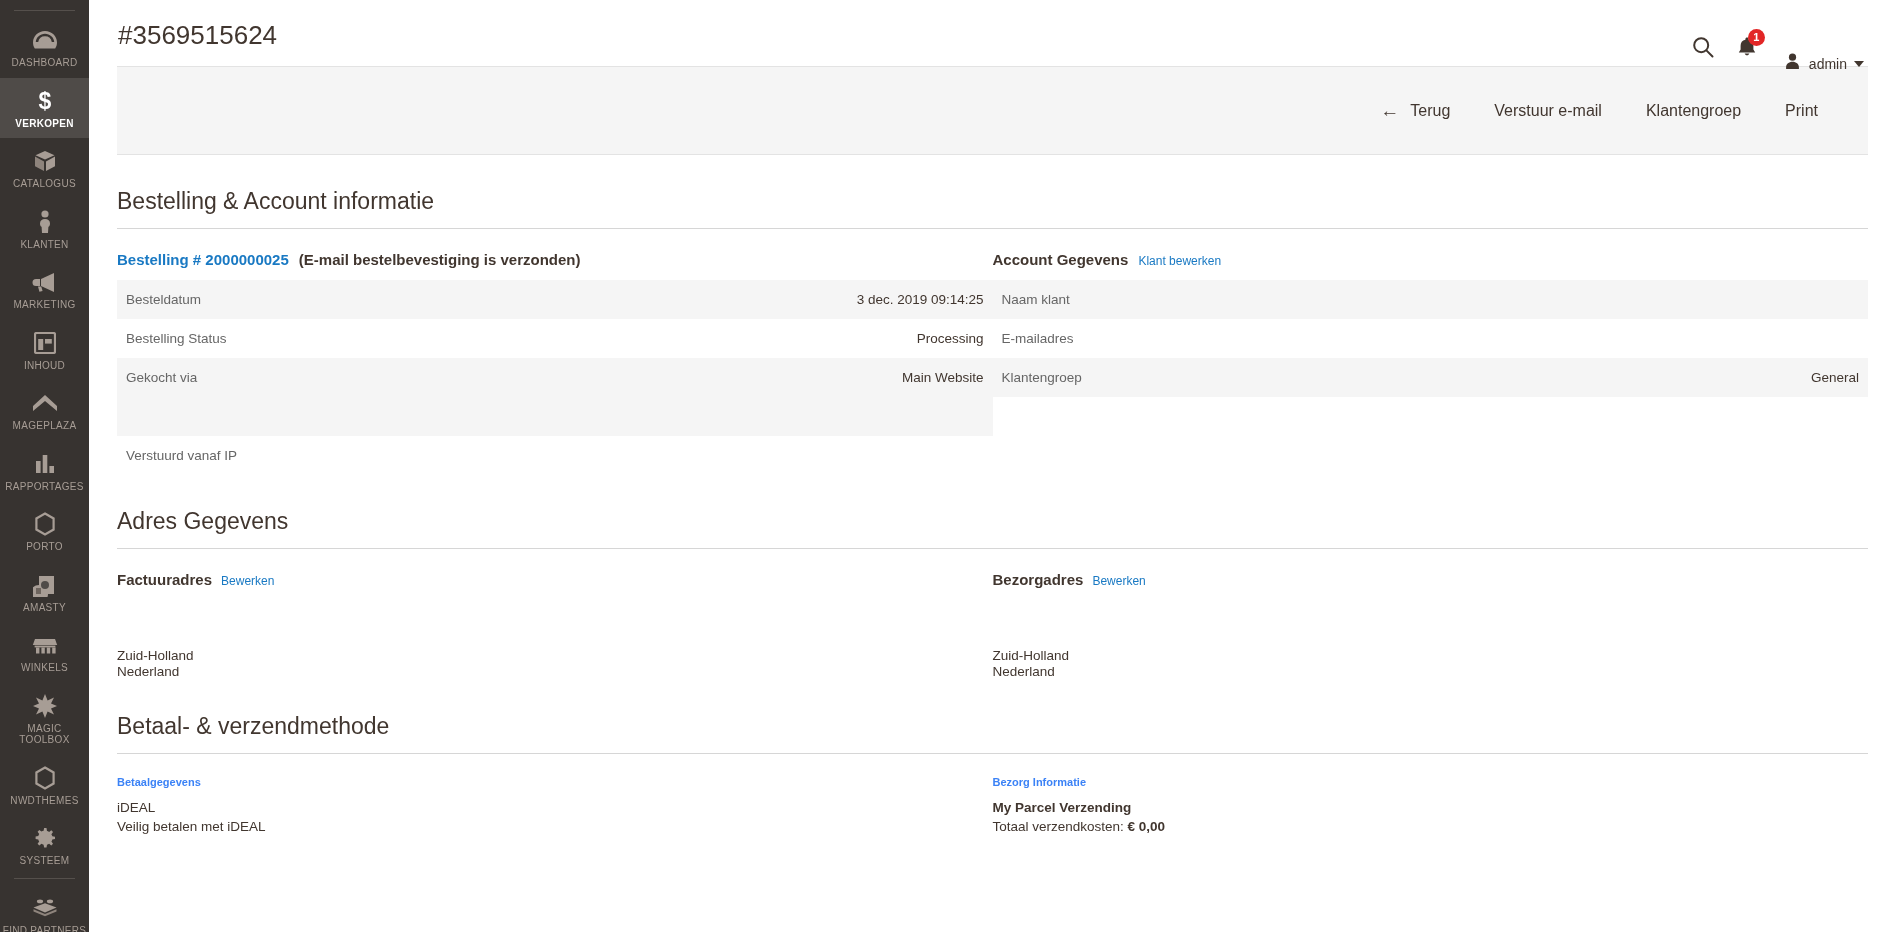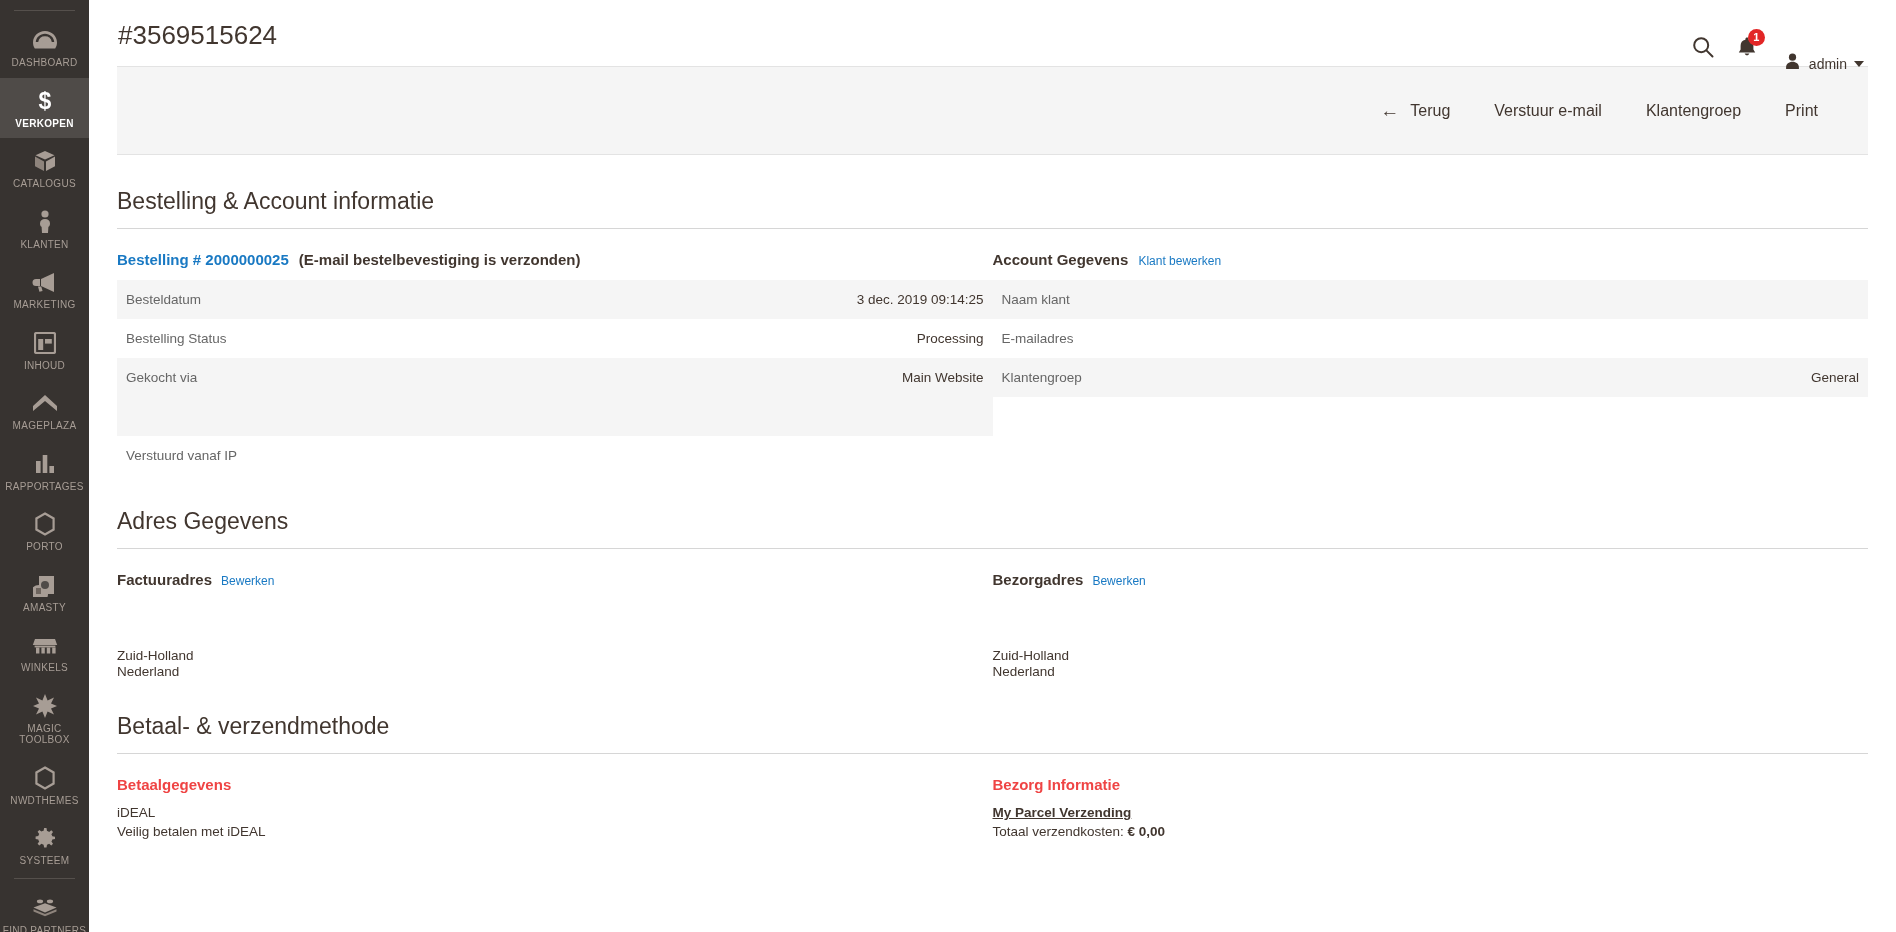--- a/index.html
+++ b/index.html
@@ -154,25 +154,25 @@
 
   .addr-block { padding-top: 22px; }
   .addr-title-row { display: flex; align-items: baseline; gap: 9px; }
   .addr-title { font-size: 15px; font-weight: bold; color: #41362f; }
   .addr-body {
     font-size: 13.5px; color: #41362f;
     line-height: 16px; margin-top: 60px;
   }
 
   .pay-col-title {
-    font-size: 15px; font-weight: bold; color: #ef4444;
+    font-size: 11px; font-weight: bold; color: #3b82f6;
     padding: 22px 0 10px 0;
   }
   .pay-line { font-size: 13.5px; color: #41362f; line-height: 19px; }
-  .pay-line.b { font-weight: bold; text-decoration: underline; }
+  .pay-line.b { font-weight: bold; }
   .nowrap { white-space: nowrap; }
 </style>
 </head>
 <body>
 
 <div class="app">
 
   <nav class="sidebar">
     <div class="nav-divider"></div>
 

